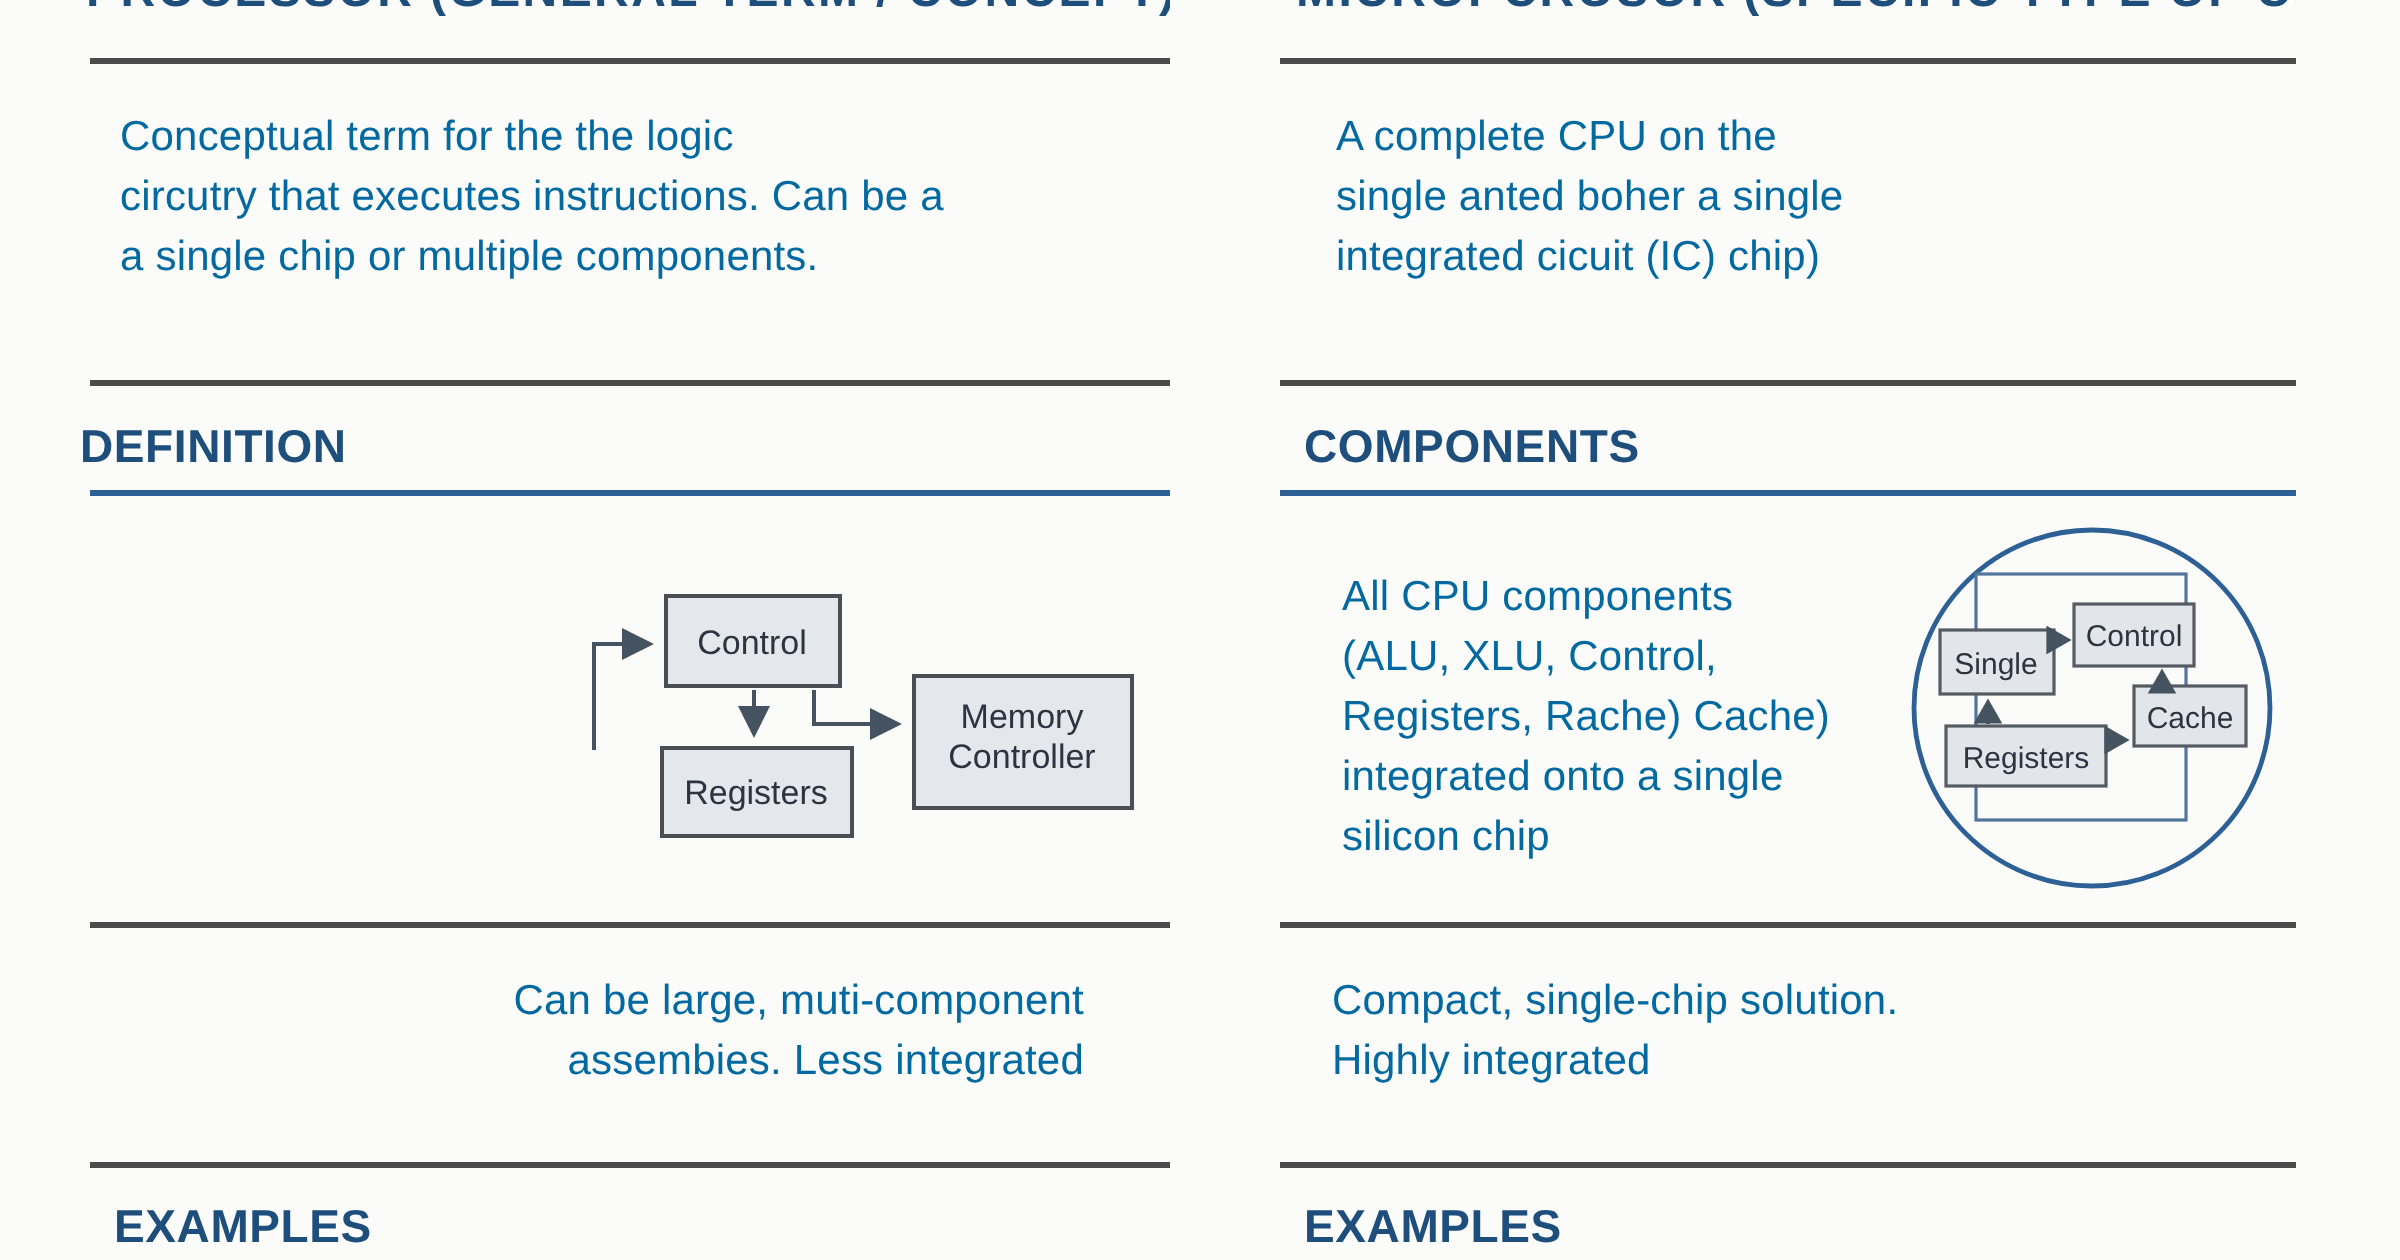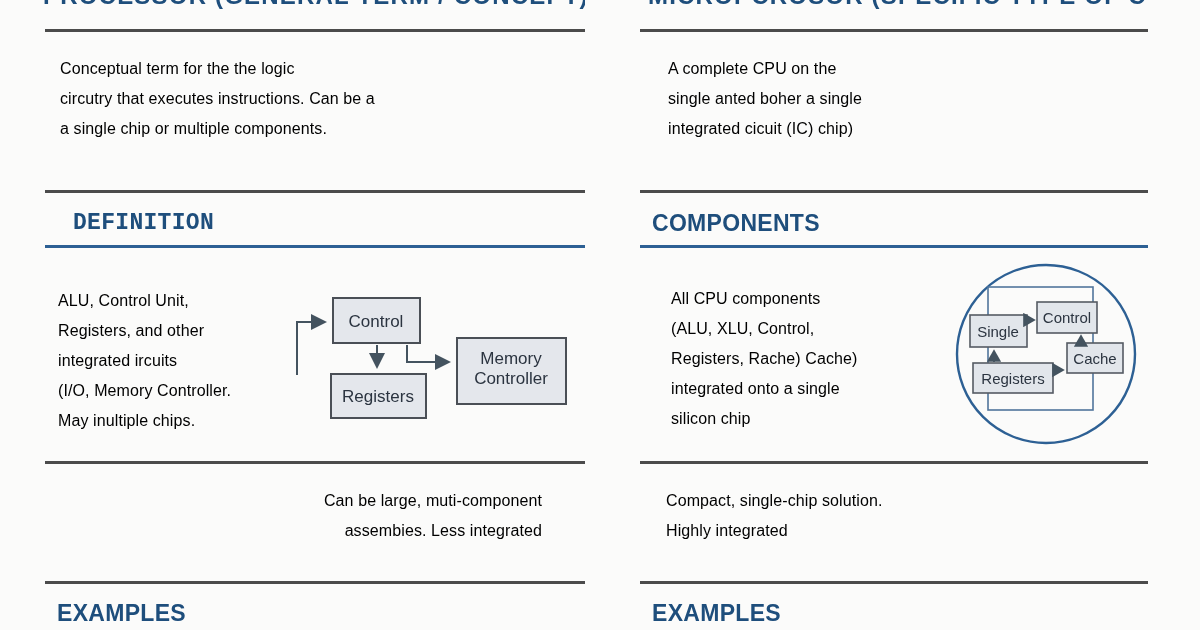--- a/index.html
+++ b/index.html
@@ -11,22 +11,22 @@
   }
   .rule-dark{position:absolute;height:3px;background:#4b4b4b;}
   .rule-blue{position:absolute;height:3px;background:#2d6094;}
   .header-clip{position:absolute;top:0;height:12px;overflow:hidden;}
   .header-text{
     position:absolute;top:-17px;left:0;white-space:nowrap;
     font-size:24px;font-weight:bold;letter-spacing:1.2px;
     color:#1e4e7c;line-height:26px;
   }
   .intro,.body-text,.comparison{
-    position:absolute;font-size:16px;line-height:30px;
-    white-space:pre-line;color:#000000;letter-spacing:0.1px;
+    position:absolute;font-size:21px;line-height:30px;
+    white-space:pre-line;color:#0369a1;letter-spacing:0.1px;
   }
   .section-heading{
     position:absolute;font-size:23px;font-weight:bold;
     color:#1e4e7c;letter-spacing:0.3px;line-height:28px;
   }
   .diagram{position:absolute;}
   svg text{font-family:"Liberation Sans", sans-serif;fill:#2b3440;}
 </style>
 </head>
 <body>
@@ -36,28 +36,23 @@
   <div class="header-clip" style="left:43px;width:542px;">
     <div class="header-text">PROCESSOR (GENERAL TERM / CONCEPT)</div>
   </div>
   <div class="rule-dark" style="left:45px;top:29px;width:540px;"></div>
 
   <div class="intro" style="left:60px;top:54px;width:500px;">Conceptual term for the the logic
 circutry that executes instructions. Can be a
 a single chip or multiple components.</div>
 
   <div class="rule-dark" style="left:45px;top:190px;width:540px;"></div>
-  <div class="section-heading" style="left:73px;top:209px;font-family:Liberation Mono, monospace;">DEFINITION</div>
+  <div class="section-heading" style="left:40px;top:209px;">DEFINITION</div>
   <div class="rule-blue" style="left:45px;top:245px;width:540px;"></div>
 
-  <div class="body-text" style="left:58px;top:286px;width:260px;">ALU, Control Unit,
-Registers, and other
-integrated ircuits
-(I/O, Memory Controller.
-May inultiple chips.</div>
 
   <svg class="diagram" style="left:283px;top:288px;" width="300" height="150" viewBox="0 0 300 150">
     <defs>
       <marker id="arrL" markerWidth="9" markerHeight="8" refX="7" refY="4" orient="auto">
         <path d="M0,0 L8,4 L0,8 Z" fill="#44535f"></path>
       </marker>
     </defs>
     <path d="M14,87 L14,34 L42,34" fill="none" stroke="#44535f" stroke-width="2" marker-end="url(#arrL)"></path>
     <rect x="50" y="10" width="87" height="45" fill="#e4e7ec" stroke="#4a4f56" stroke-width="2"></rect>
     <text x="93" y="39" font-size="17" text-anchor="middle">Control</text>

